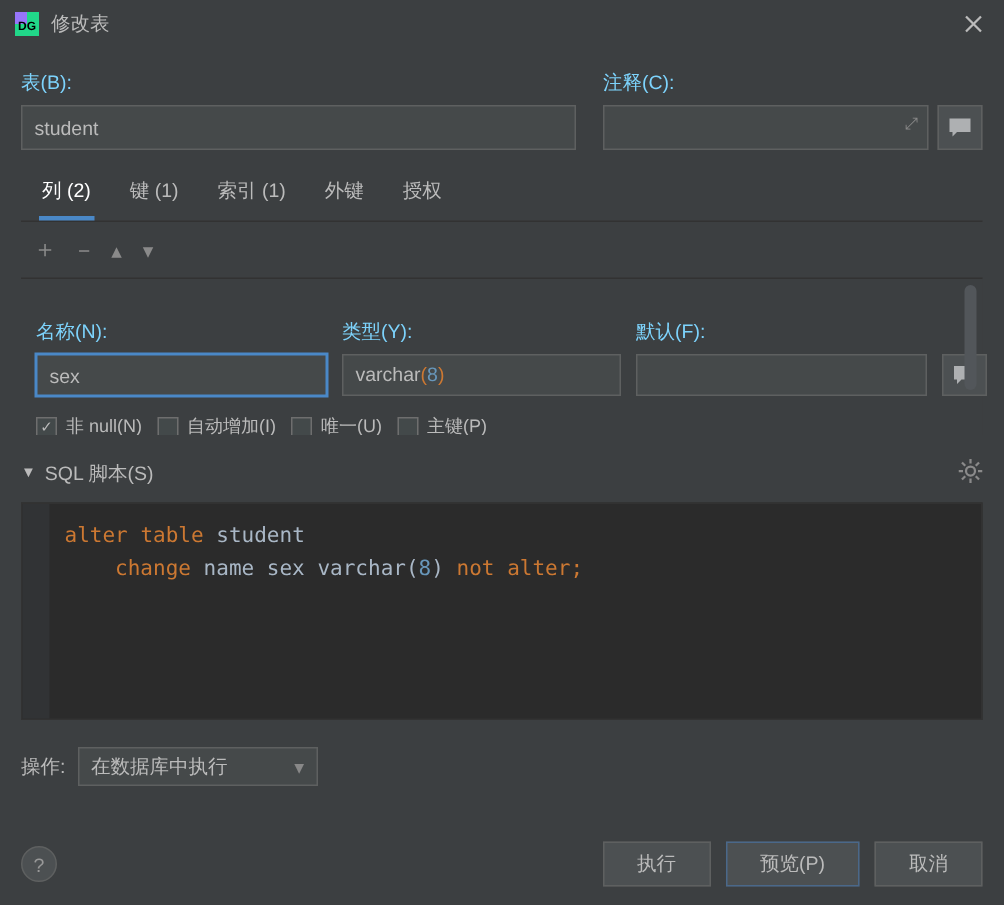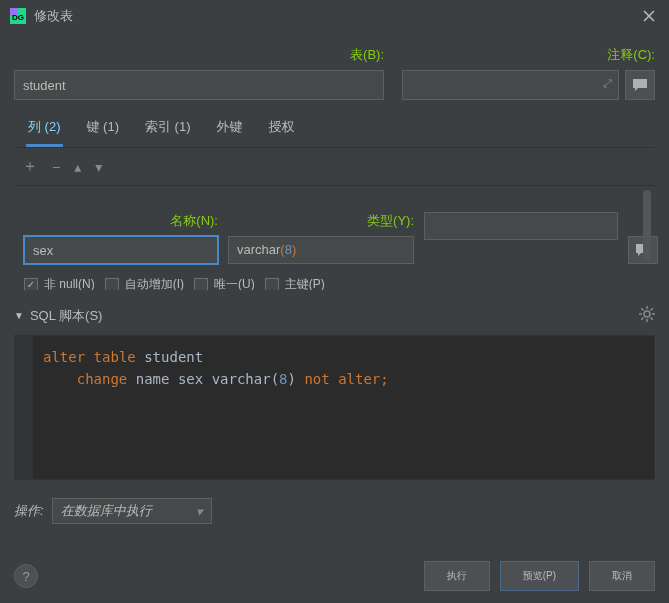--- a/index.html
+++ b/index.html
@@ -4,28 +4,28 @@
 <style>
 * { box-sizing: border-box; margin: 0; padding: 0; }
 body { width: 669px; height: 603px; background: #3c3f41; color: #bbbbbb; font-family: "Segoe UI", Arial, sans-serif; font-size: 13px; overflow: hidden; }
 .titlebar { height: 32px; display: flex; align-items: center; padding: 0 10px; background: #3c3f41; }
 .app-icon { width: 16px; height: 16px; margin-right: 8px; display: inline-flex; align-items: center; justify-content: center; }
 .title { flex: 1; color: #bbbbbb; }
 .close-btn { width: 20px; height: 20px; display: flex; align-items: center; justify-content: center; cursor: pointer; }
 .body { padding: 14px; }
 .row { display: flex; gap: 18px; margin-bottom: 8px; }
 .field-group { display: flex; flex-direction: column; }
-.field-label { margin-bottom: 6px; color: #84cc16; text-align: right; }
+.field-label { margin-bottom: 6px; color: #7dd3fc; }
 .text-input { background: #45494a; border: 1px solid #5e6060; color: #bbbbbb; padding: 6px 8px; height: 30px; font-size: 13px; outline: none; }
 .comment-input { background: #45494a; border: 1px solid #5e6060; height: 30px; position: relative; }
 .expand-icon { position: absolute; right: 6px; top: 6px; color: #888; font-size: 11px; }
 .icon-btn { width: 30px; height: 30px; background: #4c5052; border: 1px solid #5e6060; display: flex; align-items: center; justify-content: center; cursor: pointer; }
 .tabs { display: flex; gap: 22px; padding: 0 2px 0 12px; border-bottom: 1px solid #323232; margin-top: 10px; }
 .tab { padding: 8px 2px; color: #bbbbbb; cursor: pointer; }
-.tab.active { border-bottom: 3px solid #4a88c7; color: #7dd3fc; }
+.tab.active { border-bottom: 3px solid #4a88c7; color: #ffffff; }
 .toolbar { display: flex; gap: 14px; padding: 8px 2px 8px 8px; align-items: center; }
 .tool-icon { color: #8a8a8a; cursor: pointer; font-size: 14px; }
 .tool-icon.plus { color: #8a8a8a; font-size: 16px; }
 .columns-panel { background: #3c3f41; padding: 22px 6px 0 6px; border-top: 1px solid #323232; }
 .col-header { display: flex; gap: 10px; padding: 4px 4px 6px 4px; }
 .col-field { display: flex; flex-direction: column; }
 .col-input { background: #45494a; border: 1px solid #5e6060; color: #bbbbbb; padding: 5px 8px; height: 28px; font-size: 13px; outline: none; }
 .col-input.focused { border: 1px solid #4a88c7; box-shadow: 0 0 0 1px #4a88c7; }
 .col-type-value .paren { color: #cc7832; }
 .col-type-value .num { color: #6897bb; }
@@ -39,28 +39,28 @@
 .gear { color: #8a8a8a; cursor: pointer; }
 .sql-editor { background: #2b2b2b; border: 1px solid #323232; height: 145px; margin-top: 6px; padding: 10px 6px; font-family: "Consolas", monospace; font-size: 14px; line-height: 22px; position: relative; }
 .gutter { position: absolute; left: 0; top: 0; bottom: 0; width: 18px; background: #313335; }
 .sql-code { margin-left: 22px; white-space: pre; overflow: hidden; }
 .kw { color: #cc7832; }
 .ident { color: #a9b7c6; }
 .func { color: #a9b7c6; }
 .num2 { color: #6897bb; }
 .semi { color: #cc7832; }
 .options { margin-top: 18px; }
-.opt-row { display: flex; align-items: center; gap: 8px; margin-bottom: 12px; font-style: italic; }
+.opt-row { display: flex; align-items: center; gap: 8px; margin-bottom: 12px; }
 .select { background: #45494a; border: 1px solid #5e6060; color: #bbbbbb; height: 26px; padding: 0 24px 0 8px; position: relative; min-width: 160px; display: flex; align-items: center; }
 .select::after { content: "▾"; position: absolute; right: 8px; color: #888; }
 .cb-label { display: flex; align-items: center; gap: 4px; color: #bbbbbb; }
 .footer { position: absolute; bottom: 0; left: 0; right: 0; height: 54px; display: flex; align-items: center; padding: 0 14px; gap: 10px; }
 .help-btn { width: 24px; height: 24px; border-radius: 50%; background: #4c5052; border: 1px solid #5e6060; display: flex; align-items: center; justify-content: center; color: #999; cursor: pointer; font-size: 13px; }
 .spacer { flex: 1; }
-.btn { background: #4c5052; border: 1px solid #5e6060; color: #bbbbbb; height: 30px; padding: 0 22px; cursor: pointer; font-size: 10px; }
+.btn { background: #4c5052; border: 1px solid #5e6060; color: #bbbbbb; height: 30px; padding: 0 22px; cursor: pointer; font-size: 13px; }
 .btn.primary { border-color: #4a688a; }
 .scrollbar-stub { position: absolute; right: 18px; top: 190px; width: 8px; height: 70px; background: #52565a; border-radius: 4px; }
 </style>
 </head>
 <body>
 
 <div class="titlebar">
   <span class="app-icon">
     <svg width="16" height="16">
         <rect width="16" height="16" fill="#21d789"></rect>
@@ -116,20 +116,21 @@
     <div class="col-header">
       <div class="col-field" style="flex:0 0 186px">
         <span class="field-label">名称(N):</span>
         <input class="col-input focused" value="sex" style="">
       </div>
       <div class="col-field" style="flex:0 0 186px">
         <span class="field-label">类型(Y):</span>
         <div class="col-input col-type-value"><span>varchar</span><span class="paren">(</span><span class="num">8</span><span class="paren">)</span></div>
       </div>
       <div class="col-field" style="flex:0 0 155px">
+        <span class="field-label">默认(F):</span>
         <input class="col-input" value="" style="">
       </div>
       <div class="col-field" style="flex:0 0 30px;justify-content:flex-end">
         <span class="field-label">&nbsp;</span>
         <div class="icon-btn" style="height:28px">
           <svg width="16" height="14">
               <path d="M1 1 h14 v9 h-9 l-3 3 v-3 h-2 z" fill="#aeb0b2"></path>
             </svg>
         </div>
       </div>

